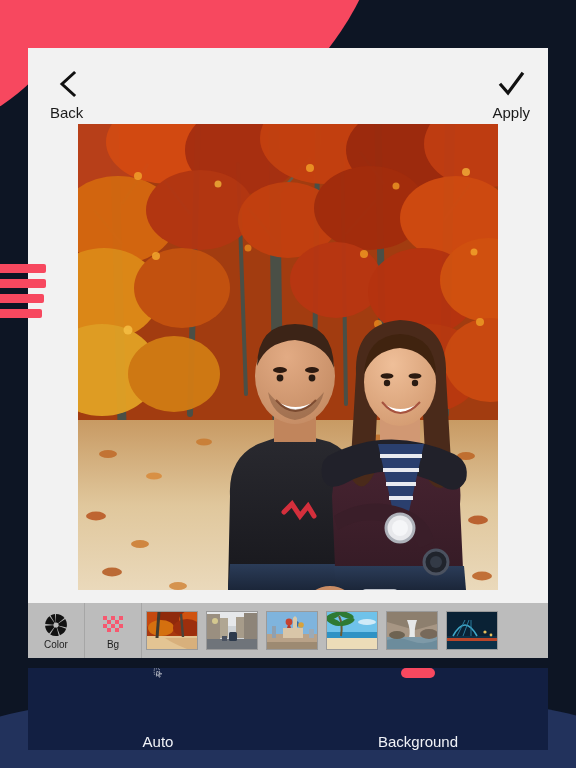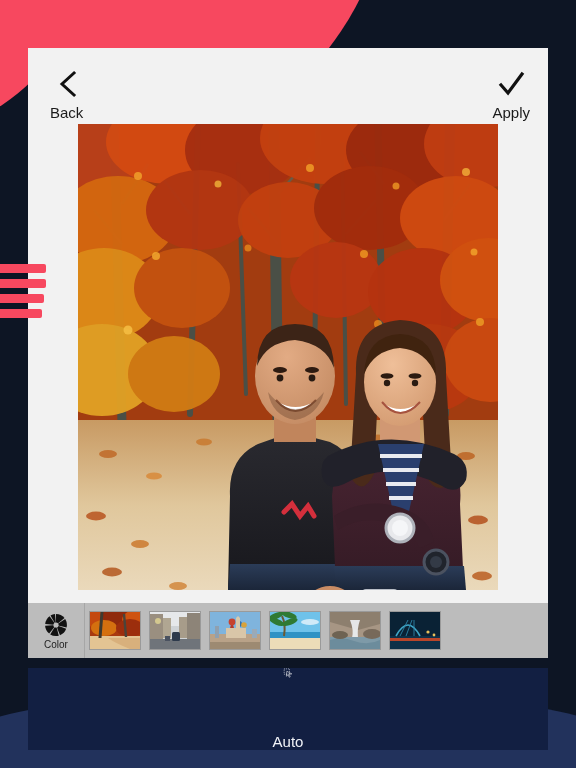--- a/index.html
+++ b/index.html
@@ -398,20 +398,37 @@
           <path d="M6.2 21.6 A11 11 0 0 1 2.1 13.8 L13 13 Z"></path>
           <path d="M2.2 12 A11 11 0 0 1 6.6 4.2 L13 13 Z"></path>
           <path d="M7.5 3.5 A11 11 0 0 1 12 2.05 L13 13 Z"></path>
         </g>
         <circle cx="13" cy="13" r="2.6" fill="#bcbcbc"></circle>
       </svg>
       <span class="tlbl">Color</span>
     </div>
 
 
+    <div class="tool-cell">
+      <svg class="tool-ico" viewBox="0 0 26 26">
+        <g fill="#f7586f">
+          <rect x="3" y="4" width="4" height="4"></rect>
+            <rect x="11" y="4" width="4" height="4"></rect>
+            <rect x="19" y="4" width="4" height="4"></rect>
+          <rect x="7" y="8" width="4" height="4"></rect>
+            <rect x="15" y="8" width="4" height="4"></rect>
+          <rect x="3" y="12" width="4" height="4"></rect>
+            <rect x="11" y="12" width="4" height="4"></rect>
+            <rect x="19" y="12" width="4" height="4"></rect>
+          <rect x="7" y="16" width="4" height="4"></rect>
+            <rect x="15" y="16" width="4" height="4"></rect>
+        </g>
+      </svg>
+      <span class="tlbl">Bg</span>
+    </div>
 
     <div class="thumb">
       <svg viewBox="0 0 50 37" preserveAspectRatio="none">
         <rect width="50" height="37" fill="#a8390f"></rect>
         <ellipse cx="8" cy="6" rx="14" ry="10" fill="#c4480f"></ellipse>
         <ellipse cx="28" cy="4" rx="16" ry="10" fill="#8f2a0c"></ellipse>
         <ellipse cx="46" cy="8" rx="14" ry="10" fill="#cf5310"></ellipse>
         <ellipse cx="14" cy="16" rx="13" ry="8" fill="#d4700f"></ellipse>
         <ellipse cx="40" cy="16" rx="14" ry="9" fill="#9c2e0d"></ellipse>
         <rect y="24" width="50" height="13" fill="#e3c493"></rect>
@@ -503,16 +520,20 @@
     <div class="bb-item">
       <svg class="bb-ico" viewBox="0 0 34 34">
         <rect x="4" y="3" width="18" height="18" fill="none" stroke="#ffffff" stroke-width="2" stroke-dasharray="3.4 3"></rect>
         <path d="M13 11 L30 20 L21 21.5 L24.5 30 L21 31.5 L17.5 23 L11.5 28 Z" fill="none" stroke="#ffffff" stroke-width="1.8" stroke-linejoin="round"></path>
       </svg>
       <span class="bblbl">Auto</span>
     </div>
 
 
 
+    <div class="bb-item">
+      <div class="bg-swatch"></div>
+      <span class="bblbl">Background</span>
+    </div>
 
   </div>
 
 </div>
 
 </body></html>

